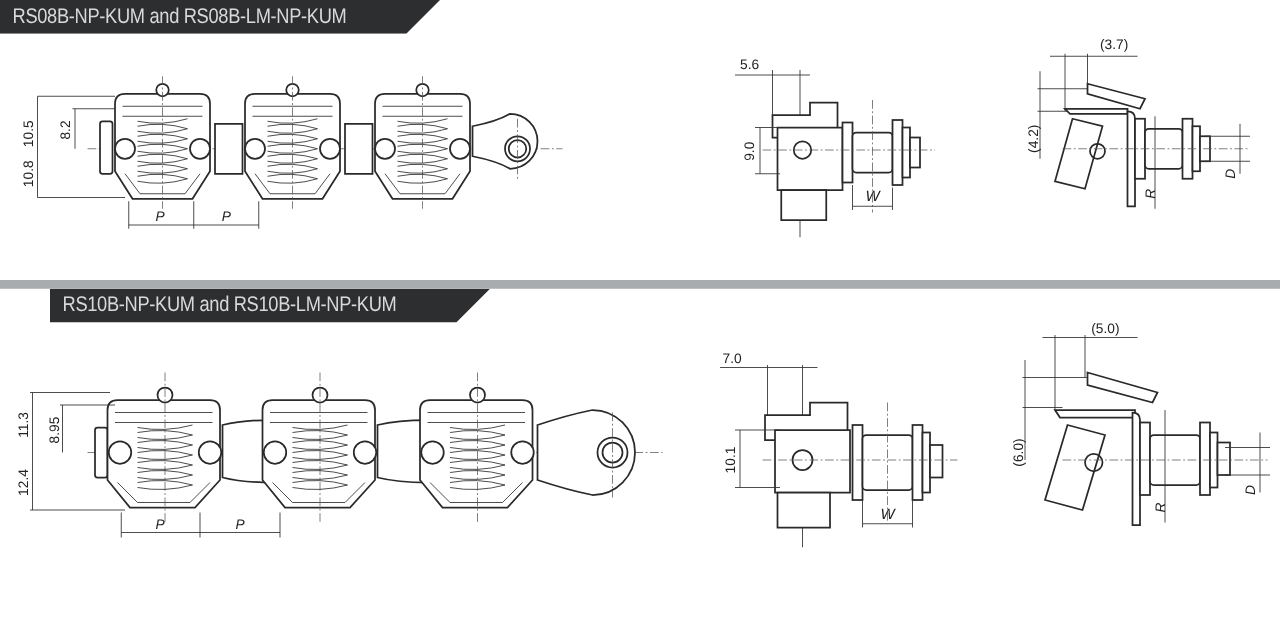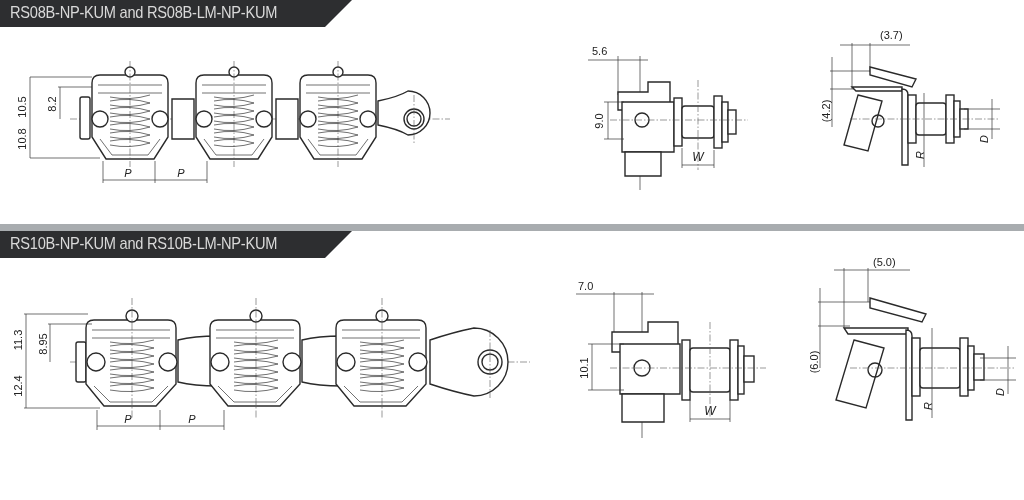--- a/index.html
+++ b/index.html
@@ -139,21 +139,21 @@
     <text x="124" y="132" font-size="11" font-style="italic" transform="rotate(-90 124 132)">R</text>
     <line class="dim" x1="164" y1="82" x2="200" y2="82"></line>
     <line class="dim" x1="164" y1="102" x2="200" y2="102"></line>
     <line class="dim" x1="192" y1="72" x2="192" y2="112"></line>
     <text x="188" y="116" font-size="11" font-style="italic" transform="rotate(-90 188 116)">D</text>
   </svg>
 </div>
 
 <div class="sep" style="top:224px;"></div>
 
-<div class="header" style="top:231px; width:360px;">
+<div class="header" style="top:231px; width:360px;margin-left:40px;">
   <svg width="360" height="27">
     <polygon points="0,0 352,0 325,27 0,27" fill="#2d2e30"></polygon>
   </svg>
   <span class="title">RS10B-NP-KUM and RS10B-LM-NP-KUM</span>
 </div>
 
 <div class="panel" style="top:258px; height:200px;">
   <svg width="1024" height="200">
     <line class="cl" x1="70" y1="104" x2="530" y2="104"></line>
     <rect class="lnf" x="76" y="84" width="10" height="40" rx="2"></rect>

